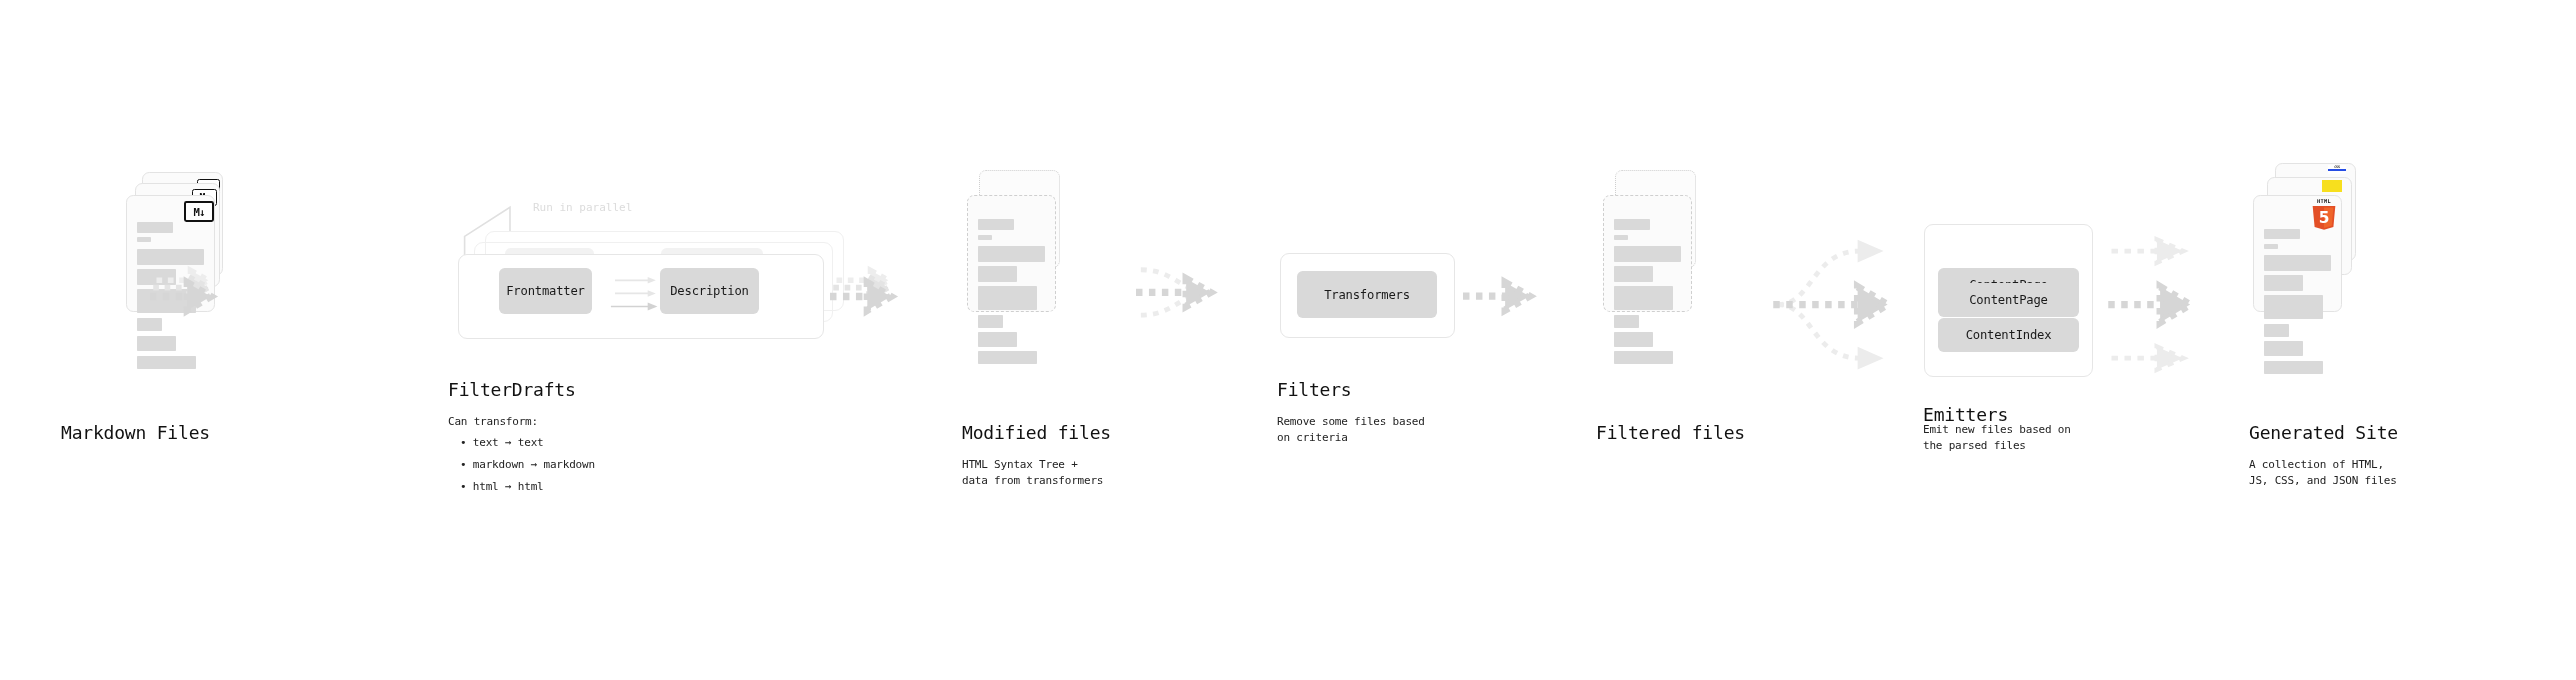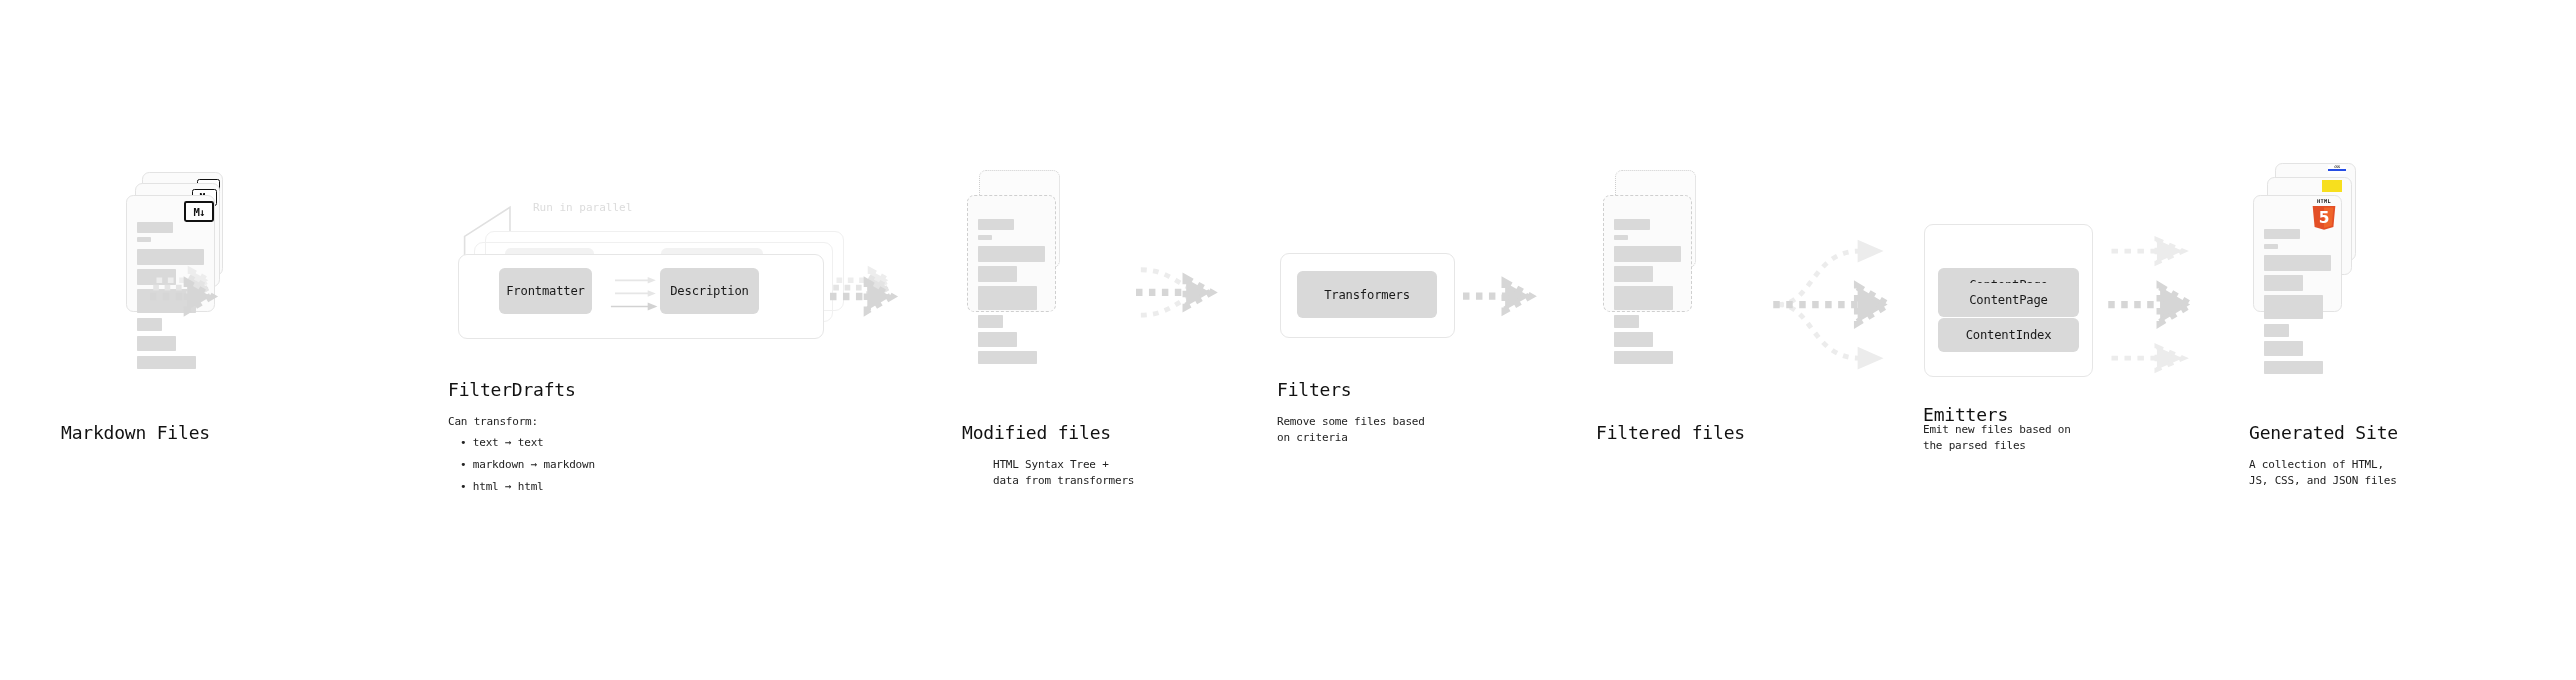--- a/index.html
+++ b/index.html
@@ -153,21 +153,21 @@
       <div class="skel" style="left:9.8px;top:23px;width:36px;height:10.6px;"></div>
       <div class="skel" style="left:9.8px;top:39px;width:14.6px;height:4.9px;"></div>
       <div class="skel" style="left:9.8px;top:50px;width:67px;height:16.3px;"></div>
       <div class="skel" style="left:9.8px;top:70px;width:39px;height:16.3px;"></div>
       <div class="skel" style="left:9.8px;top:90px;width:59px;height:24.4px;"></div>
       <div class="skel" style="left:9.8px;top:119px;width:25px;height:13px;"></div>
       <div class="skel" style="left:9.8px;top:136px;width:39px;height:15.4px;"></div>
       <div class="skel" style="left:9.8px;top:155px;width:59px;height:13px;"></div>
     </div>
     <div class="title" style="left:962px;top:422px;">Modified files</div>
-    <div class="sub" style="left:962px;top:457px;margin-left:31px;">HTML Syntax Tree +
+    <div class="sub" style="left:962px;top:457px;">HTML Syntax Tree +
 data from transformers</div>
   </div>
 
   <svg class="abs" style="left:1136px;top:260px;width:89px;height:73px;" viewBox="0 0 110 90" width="89" height="73">
     <g fill="none" stroke="#ececec" stroke-width="6" stroke-dasharray="7 8">
       <path d="M6 12 C44 12, 52 34, 84 40"></path>
       <path d="M6 68 C44 68, 52 46, 84 40"></path>
     </g>
     <g stroke="#d6d6d6" stroke-width="9" stroke-dasharray="8 8" fill="#d6d6d6">
       <line x1="0" y1="40" x2="64" y2="40"></line>

